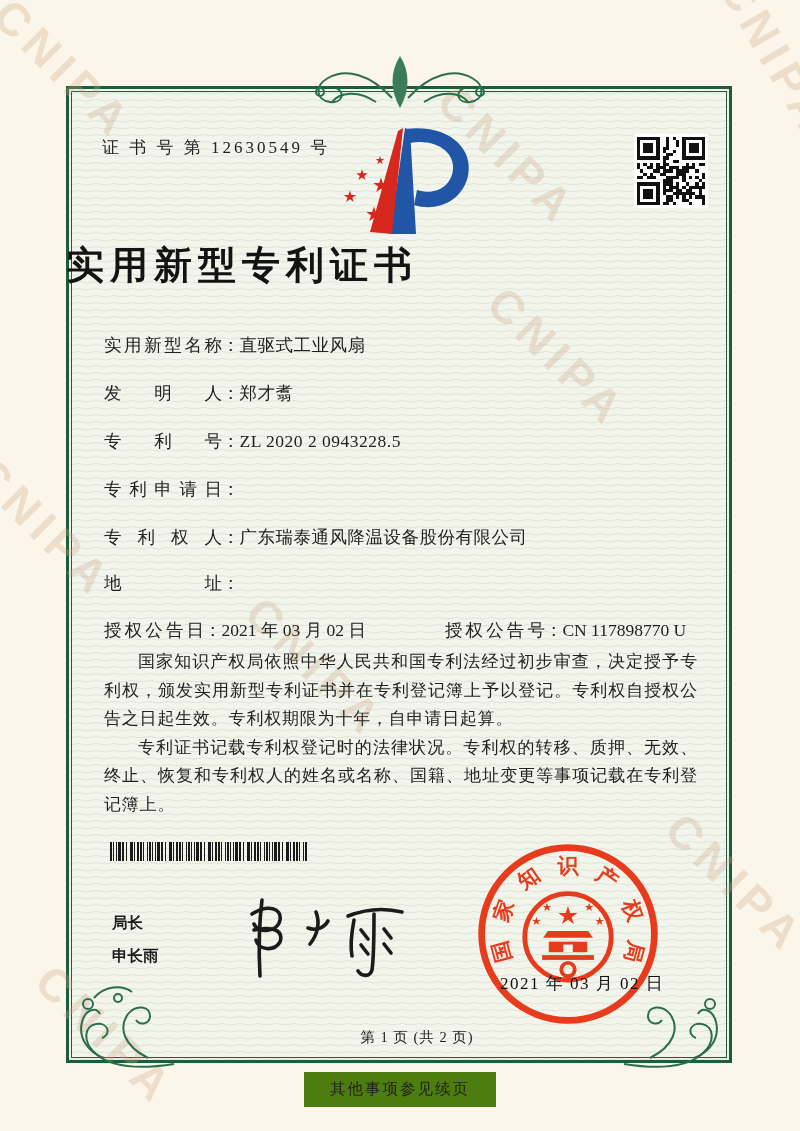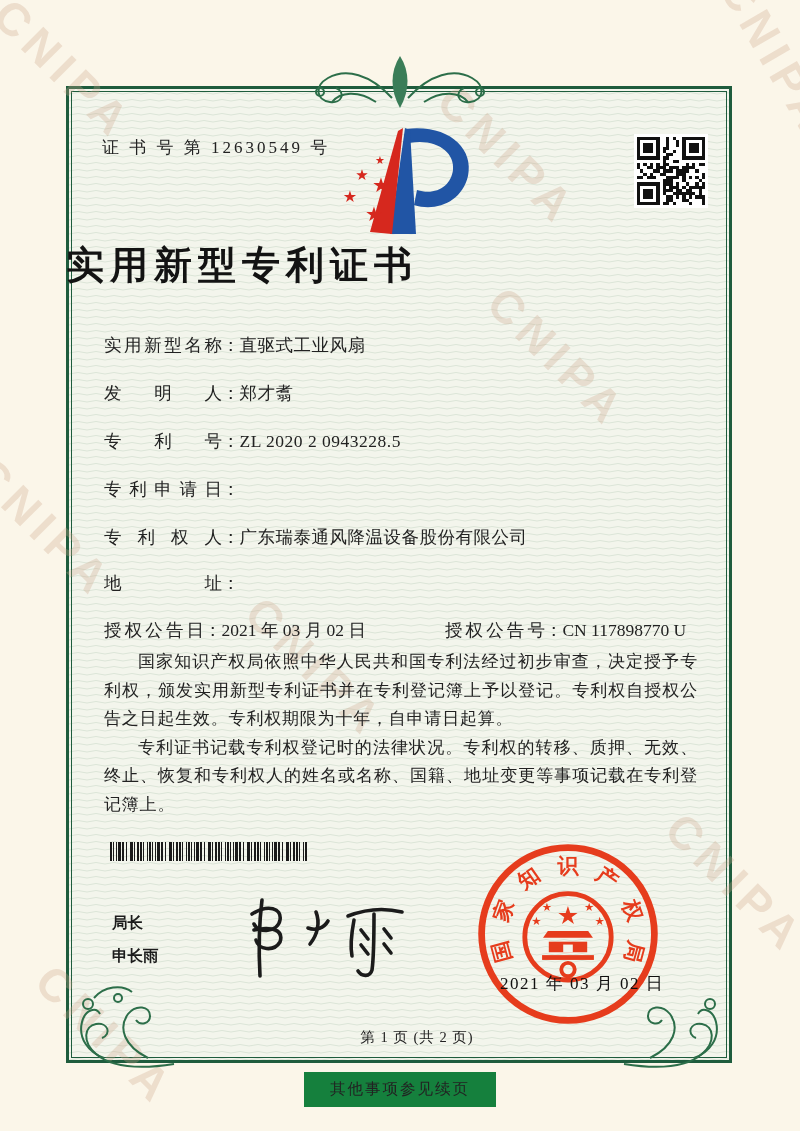--- a/index.html
+++ b/index.html
@@ -56,21 +56,21 @@
   .commissioner{position:absolute;left:112px;top:906px;z-index:3;
     font-family:"Liberation Sans","DejaVu Sans",sans-serif;font-size:15.5px;font-weight:600;color:#1c1c1c;}
   .commissioner div{line-height:33px;}
   .signature{position:absolute;left:222px;top:884px;width:205px;height:102px;z-index:3;}
   .signature path{stroke:#1b1b1b;fill:none;stroke-width:3.6;stroke-linecap:round;stroke-linejoin:round;}
   .seal{position:absolute;left:472px;top:838px;width:192px;height:192px;z-index:4;opacity:0.95;}
   .seal-date{position:absolute;left:500px;top:972px;z-index:5;font-size:17px;letter-spacing:1.5px;color:#101010;white-space:nowrap;}
   .page-no{position:absolute;left:66px;top:1028px;width:702px;z-index:3;text-align:center;font-size:14.5px;letter-spacing:1px;}
   .cont-note{
     position:absolute;left:50%;top:1072px;transform:translateX(-50%);z-index:3;
-    background:#15803d;padding:7px 26px;font-size:15.5px;letter-spacing:2px;white-space:nowrap;
+    background:#4d7c0f;padding:7px 26px;font-size:15.5px;letter-spacing:2px;white-space:nowrap;
   }
 </style>
 </head>
 <body>
 
 <span class="wm" style="left:-24px;top:42px;">CNIPA</span>
 <span class="wm" style="left:688px;top:28px;transform:rotate(60deg);">CNIPA</span>
 <span class="wm" style="left:420px;top:128px;">CNIPA</span>
 <span class="wm" style="left:470px;top:330px;">CNIPA</span>
 <span class="wm" style="left:-44px;top:500px;">CNIPA</span>

